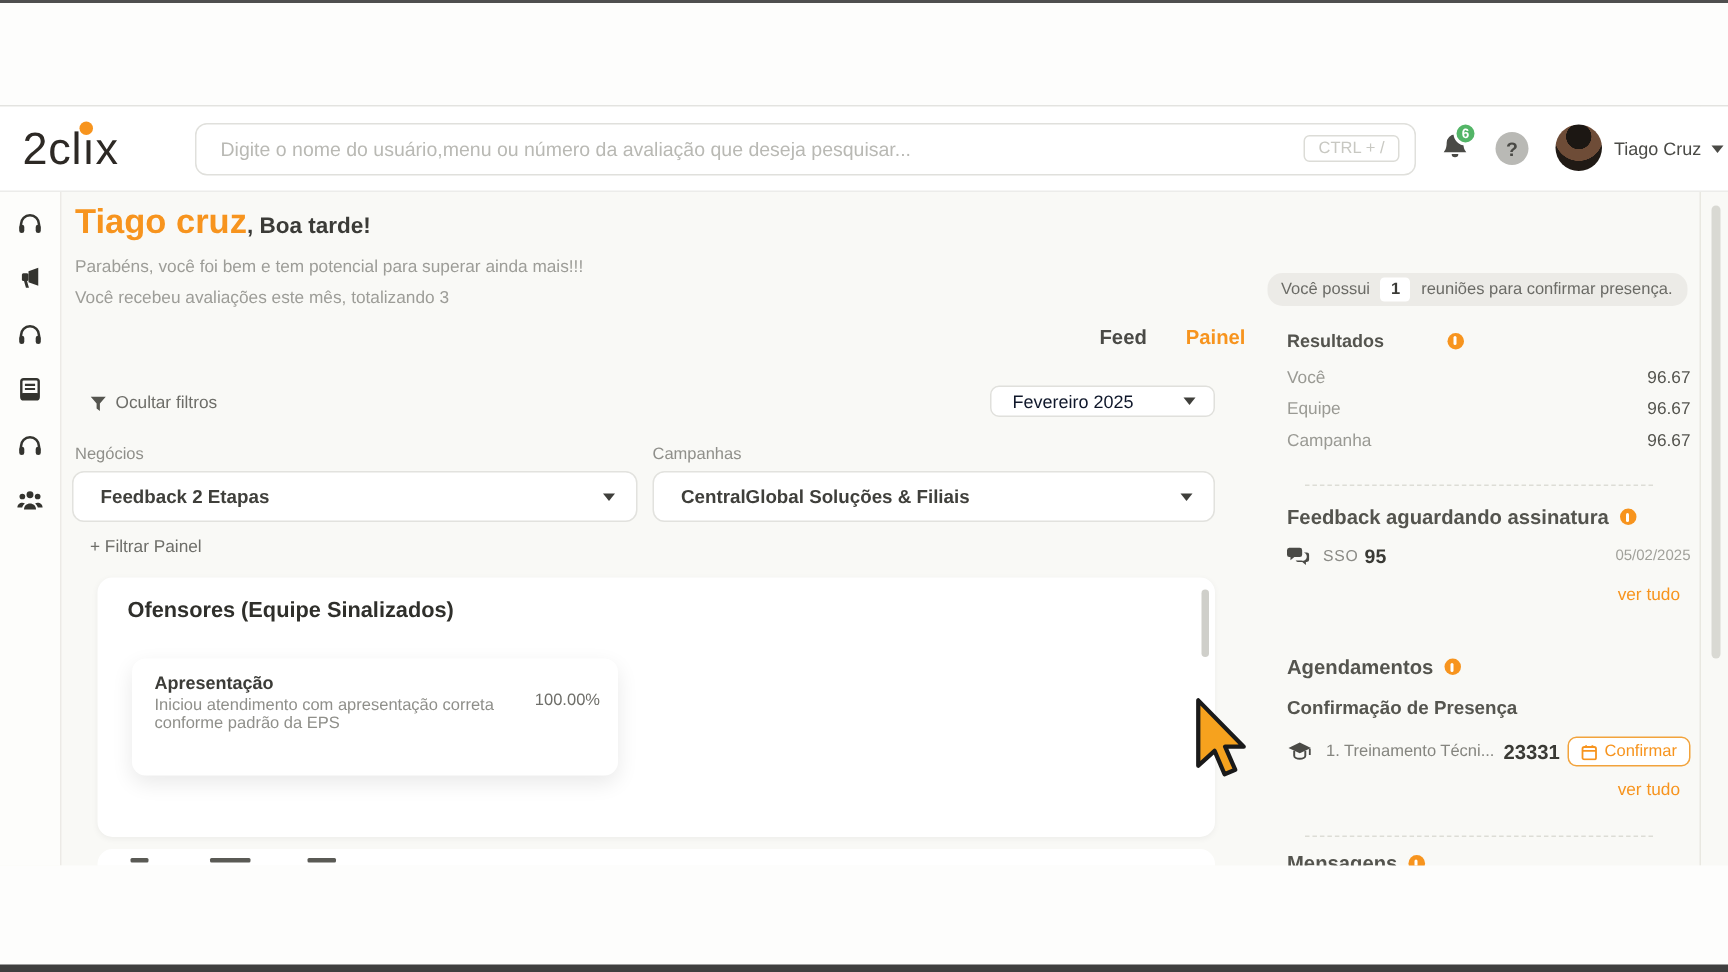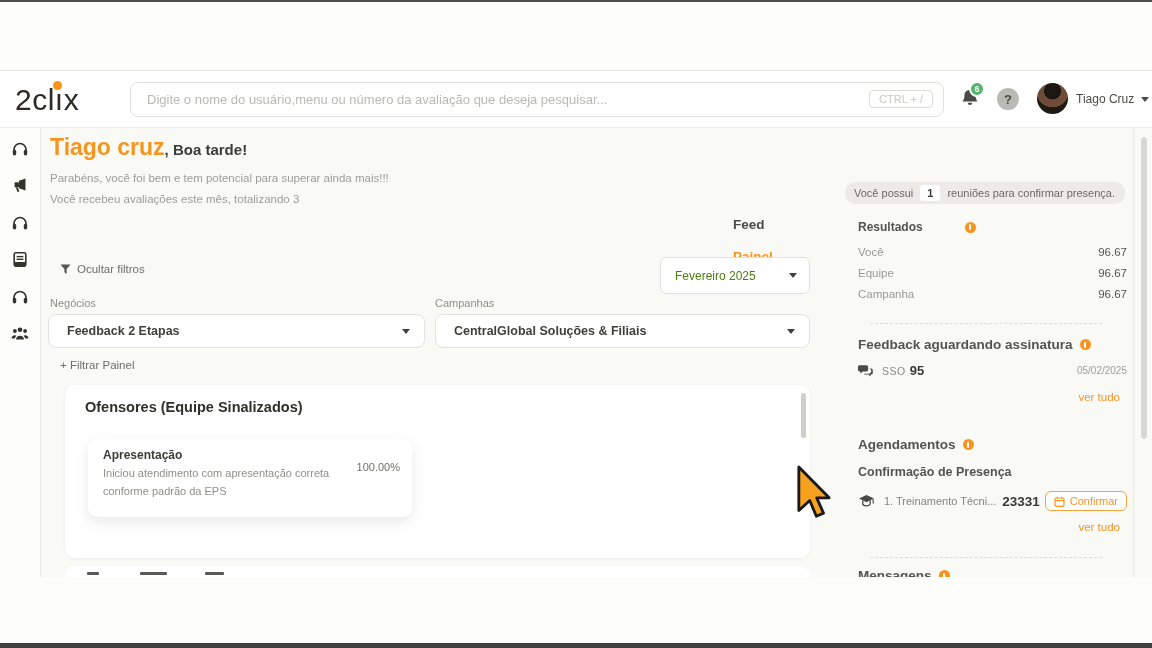--- a/index.html
+++ b/index.html
@@ -46,49 +46,49 @@
           border-right:1px solid #eceae6; display:flex; flex-direction:column; align-items:center;
           padding-top:12px; gap:19px; z-index:4; }
   .rail-item { width:18px; height:18px; cursor:pointer; }
 
   
   .greeting { position:absolute; left:50px; top:63px; display:flex; align-items:baseline; }
   .greeting .name { font-size:23px; font-weight:bold; color:#F7941E; }
   .greeting .rest { font-size:15px; font-weight:bold; color:#3b3b37; }
   .msg { position:absolute; left:50px; font-size:11.5px; color:#9d9d98; }
   .msg1 { top:101px; } .msg2 { top:122px; }
-  .tabs { position:absolute; left:733px; top:146px; display:flex; gap:17px;
-          font-size:13.5px; font-weight:bold;flex-direction:column; }
+  .tabs { position:absolute; left:733px; top:146px; display:flex; gap:26px;
+          font-size:13.5px; font-weight:bold; }
   .tab-feed { color:#4a4a46; cursor:pointer; }
   .tab-painel { color:#F7941E; cursor:pointer; }
   .hide-filters { position:absolute; left:60px; top:192px; display:flex; gap:6px; align-items:center;
                   font-size:11.5px; color:#6e6e69; cursor:pointer; }
-  .month-select { position:absolute; left:660px; top:186px; width:150px; height:37px; background:#fff;
+  .month-select { position:absolute; left:660px; top:186px; width:150px; height:21px; background:#fff;
                   border:1px solid #e0e0dc; border-radius:6px; display:flex; align-items:center;
-                  justify-content:space-between; padding:0 12px 0 14px; font-size:12px; color:#4d7c0f;
+                  justify-content:space-between; padding:0 12px 0 14px; font-size:12px; color:#0f172a;
                   cursor:pointer; }
   .field-label { position:absolute; font-size:11px; color:#8f8f8a; }
   .lbl-neg { left:50px; top:226px; } .lbl-camp { left:435px; top:226px; }
   .select { position:absolute; top:243px; height:34px; background:#fff; border:1px solid #e2e2de;
             border-radius:8px; display:flex; align-items:center; justify-content:space-between;
             padding:0 14px 0 18px; font-size:12.5px; font-weight:bold; color:#3f3f3b; cursor:pointer; }
   .sel-neg { left:48px; width:377px; } .sel-camp { left:435px; width:375px; }
   .sel-caret { border-top-color:#3f3f3b; }
   .add-filter { position:absolute; left:60px; top:288px; font-size:11.5px; color:#6e6e69; cursor:pointer; }
 
   .offenders-card { position:absolute; left:65px; top:314px; width:745px; height:173px; background:#fff;
                     border-radius:10px; box-shadow:0 1px 4px rgba(0,0,0,.05); }
   .offenders-title { position:absolute; left:20px; top:14px; font-size:14.5px; font-weight:bold; color:#2f2f2b; }
   .main-scroll-thumb { position:absolute; right:4px; top:8px; width:5px; height:45px;
                        background:#cfcfca; border-radius:3px; cursor:pointer; }
   .offender-item { position:absolute; left:23px; top:54px; width:324px; height:78px; background:#fff;
                    border-radius:9px; box-shadow:0 5px 14px rgba(0,0,0,.09); }
   .offender-name { position:absolute; left:15px; top:9px; font-size:12px; font-weight:bold; color:#3c3c38; }
   .offender-desc { position:absolute; left:15px; top:25px; width:238px; font-size:11px; color:#8f8f8a;
-                   line-height:18px; }
+                   line-height:12px; }
   .offender-value { position:absolute; right:12px; top:22px; font-size:11px; color:#6f6f6a; }
 
   .clipped-card { position:absolute; left:65px; top:495px; width:745px; height:12px; background:#fff;
                   border-radius:10px 10px 0 0; overflow:hidden; }
   .frag { position:absolute; top:6px; height:3px; background:#5a5a55; border-radius:1px; }
   .frag1 { left:22px; width:12px; } .frag2 { left:75px; width:27px; } .frag3 { left:140px; width:19px; }
 
   
   .panel { position:absolute; left:843px; top:0; width:285px; height:100%; }
   .alert-banner { position:absolute; left:0; top:78px; width:285px; height:28px; background:#F7941E;

